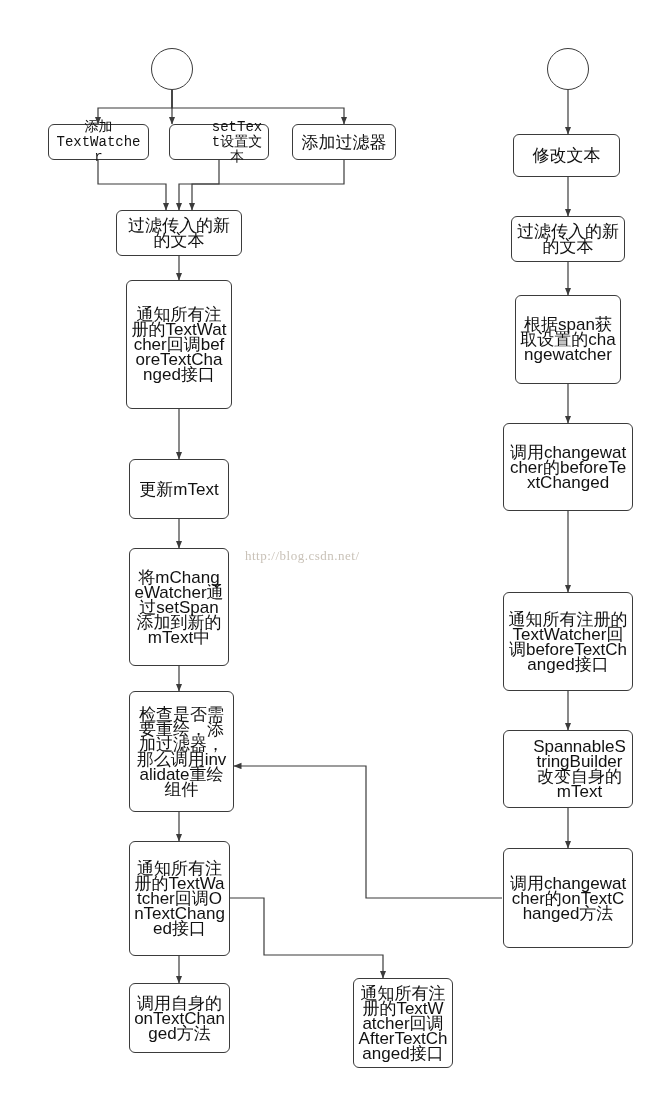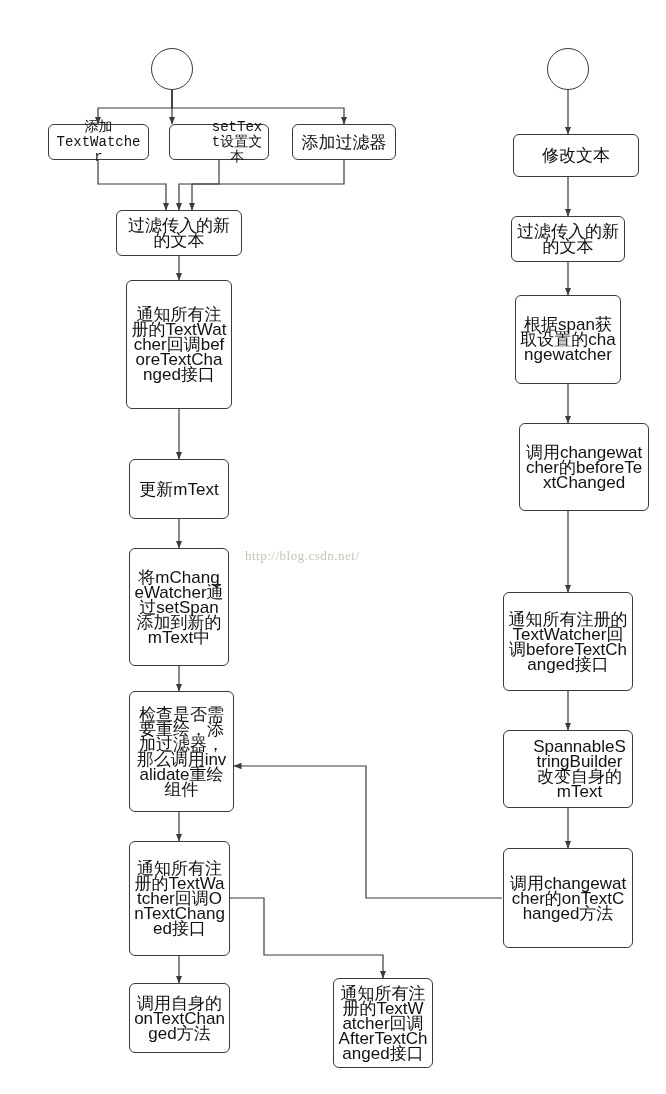--- a/index.html
+++ b/index.html
@@ -143,37 +143,37 @@
     </div>
 
   <div class="node" style="left:129px; top:841px; width:101px; height:115px;">
       <span>通知所有注册的TextWatcher回调OnTextChanged接口</span>
     </div>
 
   <div class="node" style="left:129px; top:983px; width:101px; height:70px;">
       <span>调用自身的onTextChanged方法</span>
     </div>
 
-  <div class="node" style="left:333px; top:978px; width:100px; height:90px;">
+  <div class="node" style="left:353px; top:978px; width:100px; height:90px;">
       <span>通知所有注册的TextWatcher回调AfterTextChanged接口</span>
     </div>
 
-  <div class="node" style="left:513px; top:134px; width:126px; height:43px;">
+  <div class="node" style="left:513px; top:134px; width:107px; height:43px;">
       <span>修改文本</span>
     </div>
 
   <div class="node" style="left:511px; top:216px; width:114px; height:46px;">
       <span>过滤传入的新的文本</span>
     </div>
 
   <div class="node" style="left:515px; top:295px; width:106px; height:89px;">
       <span>根据span获取设置的changewatcher</span>
     </div>
 
-  <div class="node" style="left:503px; top:423px; width:130px; height:88px;margin-left:16px;">
+  <div class="node" style="left:503px; top:423px; width:130px; height:88px;">
       <span>调用changewatcher的beforeTextChanged</span>
     </div>
 
   <div class="node" style="left:503px; top:592px; width:130px; height:99px;">
       <span>通知所有注册的TextWatcher回调beforeTextChanged接口</span>
     </div>
 
   <div class="node" style="left:503px; top:730px; width:130px; height:78px;padding-left:27px;">
       <span>SpannableStringBuilder改变自身的mText</span>
     </div>

